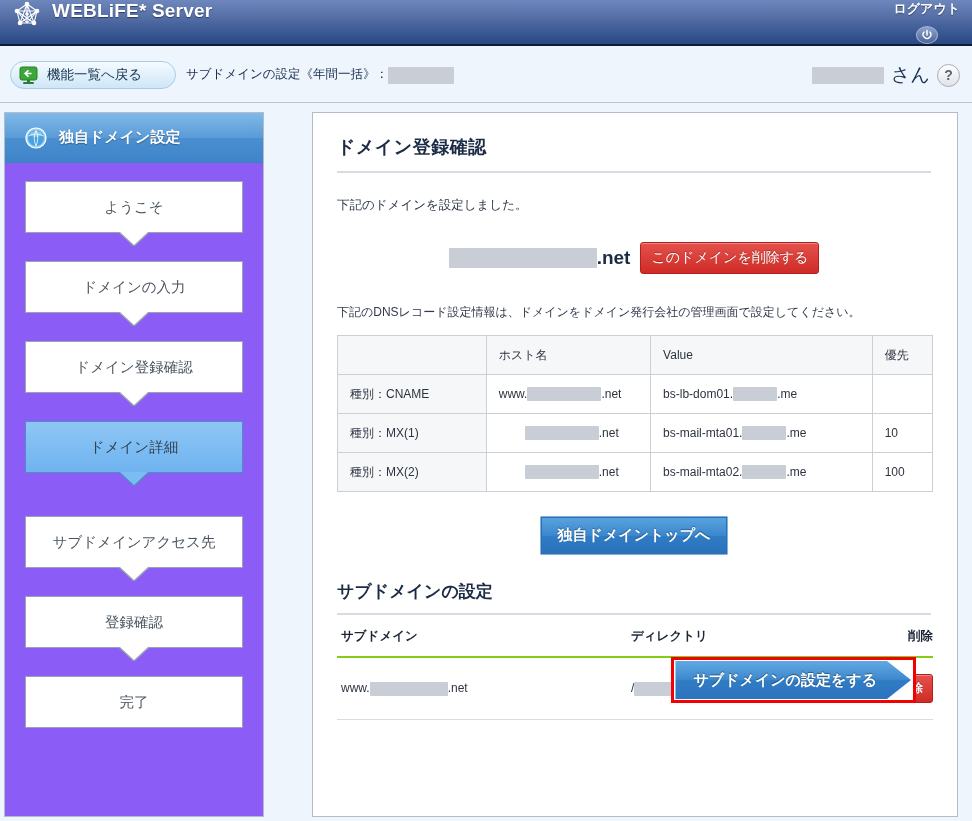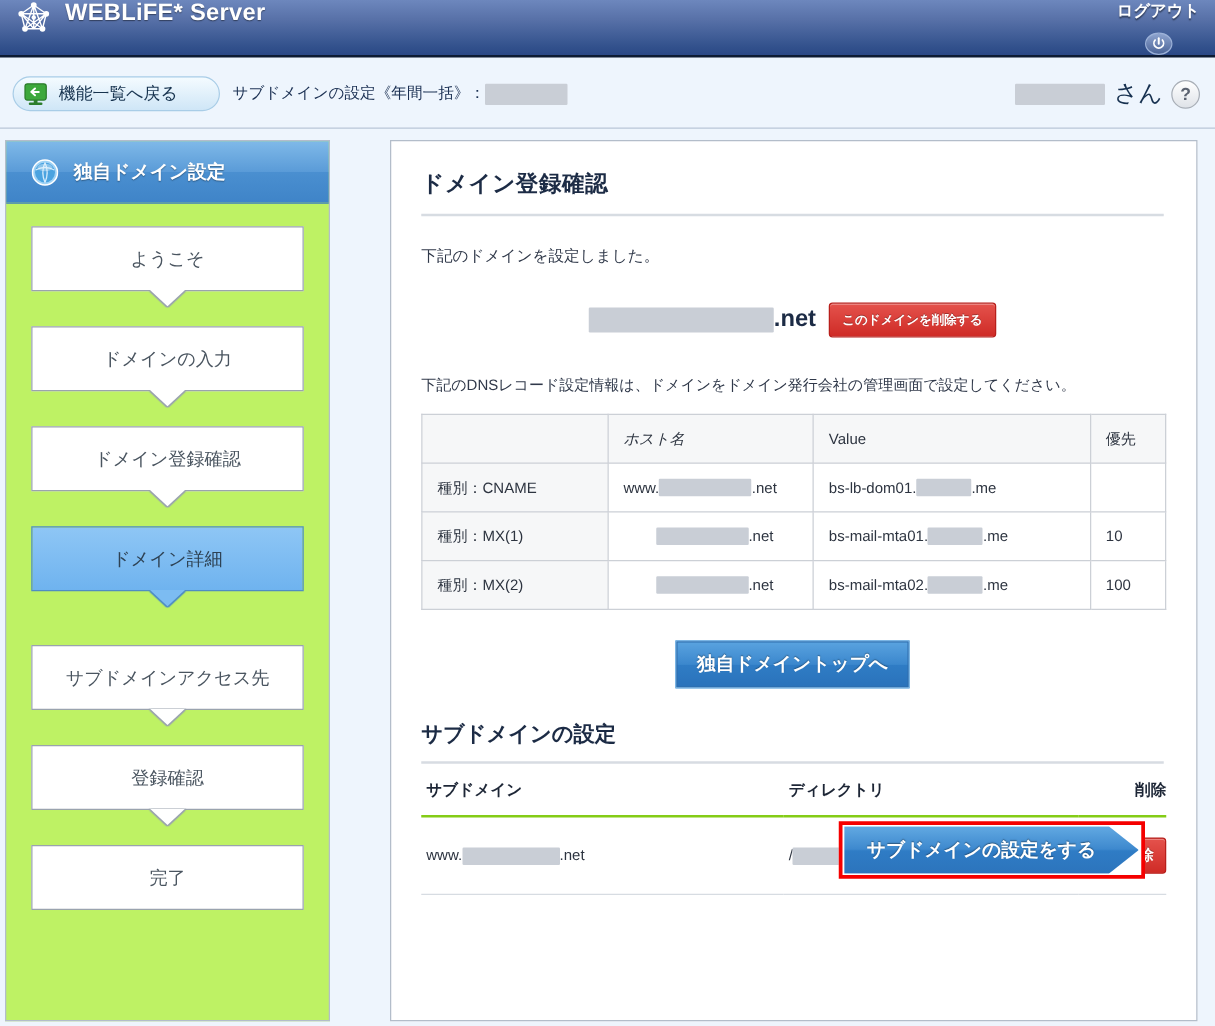--- a/index.html
+++ b/index.html
@@ -65,21 +65,21 @@
     width: 23px; height: 23px; border-radius: 50%;
     background: linear-gradient(to bottom, #ffffff, #dfe3e8);
     border: 1px solid #a8aeb6;
     display: flex; align-items: center; justify-content: center;
     font-size: 14px; color: #5a6270; font-weight: bold;
   }
 
   
   .sidebar {
     position: absolute; left: 4px; top: 112px; width: 260px; height: 705px;
-    background: #bef264;
+    background: #8b5cf6;
     border: 1px solid #b3bdca;
   }
   .sidebar-head {
     height: 50px;
     background: linear-gradient(to bottom, #7fb9e8 0%, #5a9bd8 50%, #4a8fd0 51%, #3f84c8 100%);
     border-bottom: 1px solid #3e7fbe;
     display: flex; align-items: center; padding-left: 20px; gap: 12px;
   }
   .globe-icon { width: 22px; height: 22px; flex: 0 0 auto; }
   .sidebar-head-label {
@@ -122,39 +122,39 @@
   }
   .lead { margin-top: 24px; font-size: 12.5px; color: #30394a; }
   .domain-row {
     margin-top: 28px; display: flex; align-items: center; justify-content: center; gap: 10px;
   }
   .domain-name { font-size: 19px; font-weight: bold; color: #1c2b45; display: flex; align-items: center; }
   .btn-red {
     background: linear-gradient(to bottom, #e4524c, #cf2b26);
     border: 1px solid #b81f1b;
     border-radius: 3px;
-    color: #fff; font-size: 10px; font-weight: bold;
+    color: #fff; font-size: 14px; font-weight: normal;
     padding: 6px 10px;
     text-shadow: 0 -1px 0 rgba(0,0,0,.3);
     box-shadow: inset 0 1px 0 rgba(255,255,255,.3);
   }
   .note { margin-top: 30px; font-size: 12px; color: #30394a; }
 
   table.dns {
     margin-top: 14px; width: 596px; border-collapse: collapse;
     border: 1px solid #ccd0d6;
   }
   table.dns th, table.dns td {
     border: 1px solid #ccd0d6; height: 39px; padding: 0 12px;
     font-size: 12px; color: #2d3440; text-align: left; font-weight: normal;
     vertical-align: middle;
   }
   table.dns thead th { background: #f6f7f8; }
   table.dns tbody td:first-child { background: #f6f7f8; }
-  .col-a { width: 143px; } .col-b { width: 158px; font-style: italic; } .col-c { width: 213px; } .col-d { width: 58px; }
+  .col-a { width: 143px; } .col-b { width: 158px; } .col-c { width: 213px; } .col-d { width: 58px; }
 
   .center-row { display: flex; justify-content: center; margin-top: 24px; }
   .btn-blue {
     background: linear-gradient(to bottom, #5ba4e0 0%, #3b87cd 50%, #2f7cc5 51%, #2a72ba 100%);
     border: 1px solid #7bb5e4; border-radius: 1px;
     color: #fff; font-size: 15px; font-weight: bold;
     padding: 9px 17px;
     text-shadow: 0 -1px 1px rgba(0,0,0,.35);
     box-shadow: 0 0 0 1px #2f6fae inset;
   }

